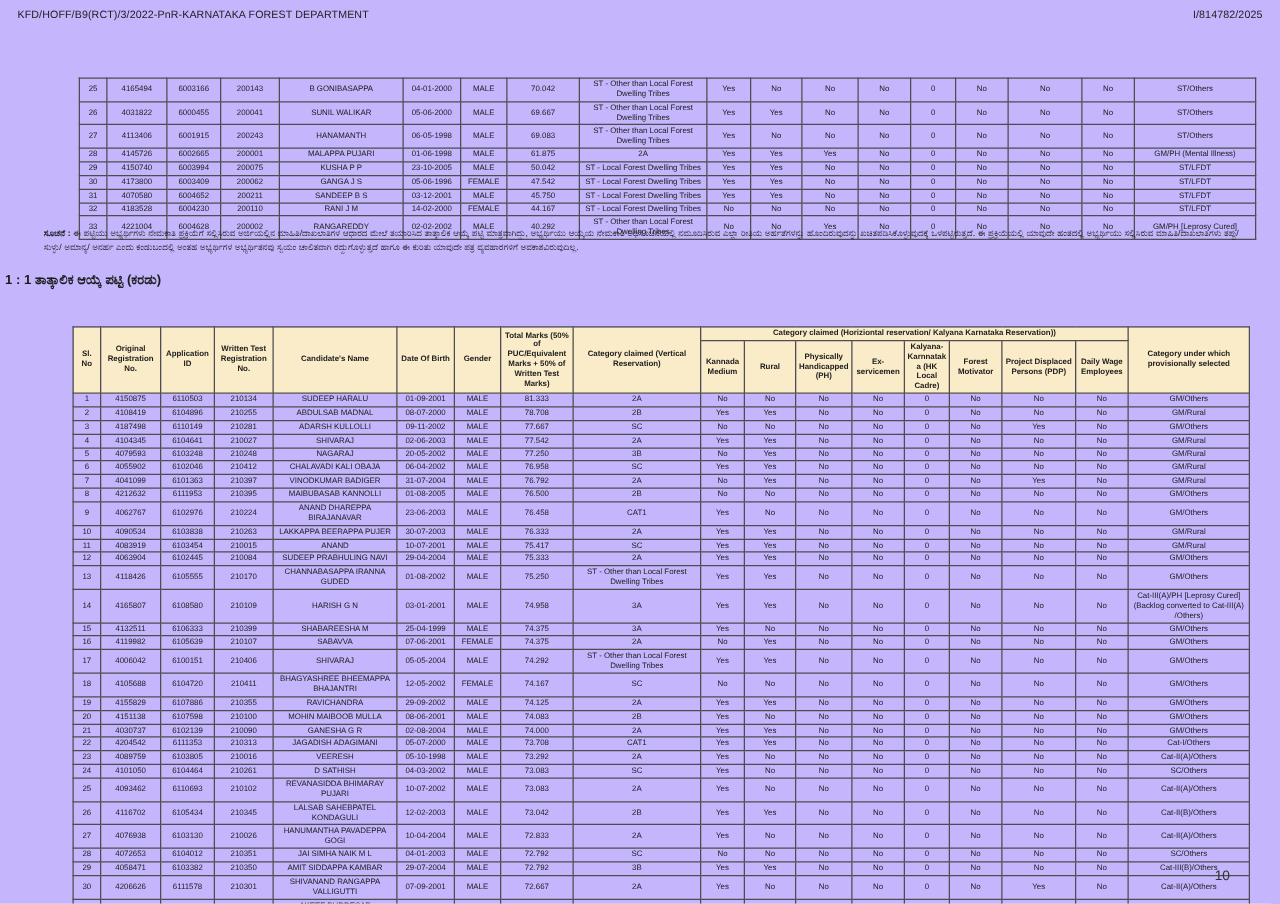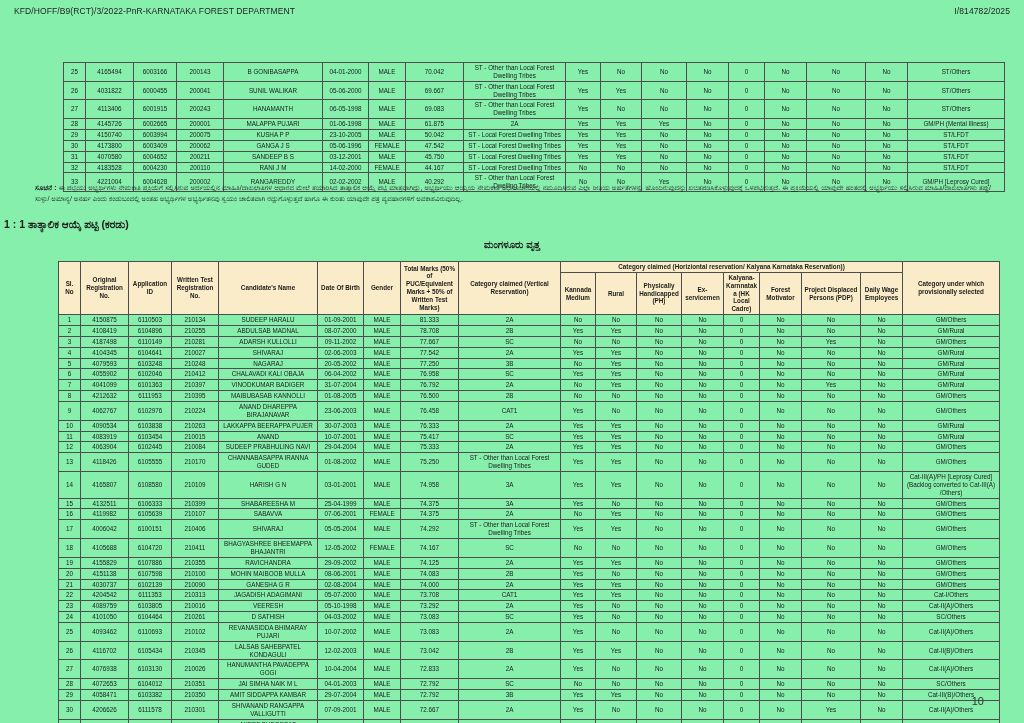--- a/index.html
+++ b/index.html
@@ -1,16 +1,16 @@
 <!DOCTYPE html>
 <html style="--hdr-bg: #faecc8;"><head>
 <meta charset="utf-8">
 <style>
   html,body{margin:0;padding:0;background:#e8e8e8;}
-  .page{position:relative;width:1024px;height:723px;background:#86efac;margin:0 auto;
+  .page{position:relative;width:1024px;height:723px;background:#c4b5fd;margin:0 auto;
         font-family:"Liberation Sans",sans-serif;color:#1b1b1b;overflow:hidden;}
   .doc-header{position:absolute;top:6px;left:14px;right:14px;display:flex;
               justify-content:space-between;font-size:8.5px;color:#222;letter-spacing:.1px;}
   table.doc{border-collapse:collapse;table-layout:fixed;}
   table.doc td,table.doc th{border:0.8px solid #4d4d4d;font-size:6.3px;line-height:1.25;
               padding:1px 2px;text-align:center;vertical-align:middle;word-wrap:break-word;
               font-weight:400;color:#1b1b1b;}
   table.doc th{font-weight:700;background:var(--hdr-bg,#faecc8);}
   .cont-table{position:absolute;left:63px;top:62px;width:899px;}
   .note{position:absolute;left:35px;top:183px;width:956px;font-size:7px;line-height:1.55;
@@ -237,21 +237,20 @@
         </tr>
       </tbody>
   </table>
 
   <div class="note">
     <b>ಸೂಚನೆ :</b>
     <span>ಈ ಪಟ್ಟಿಯು ಅಭ್ಯರ್ಥಿಗಳು ನೇಮಕಾತಿ ಪ್ರಕ್ರಿಯೆಗೆ ಸಲ್ಲಿಸಿರುವ ಅರ್ಜಿಯಲ್ಲಿನ ಮಾಹಿತಿ/ದಾಖಲಾತಿಗಳ ಆಧಾರದ ಮೇಲೆ ತಯಾರಿಸಿದ ತಾತ್ಕಾಲಿಕ ಆಯ್ಕೆ ಪಟ್ಟಿ ಮಾತ್ರವಾಗಿದ್ದು, ಅಭ್ಯರ್ಥಿಯು ಆಯ್ಕೆಯ ನೇಮಕಾತಿ ಅಧಿಸೂಚನೆಯಲ್ಲಿ ನಮೂದಿಸಿರುವ ಎಲ್ಲಾ ರೀತಿಯ ಅರ್ಹತೆಗಳನ್ನು ಹೊಂದಿರುವುದನ್ನು ಖಚಿತಪಡಿಸಿಕೊಳ್ಳುವುದಕ್ಕೆ ಒಳಪಟ್ಟಿರುತ್ತದೆ. ಈ ಪ್ರಕ್ರಿಯೆಯಲ್ಲಿ ಯಾವುದೇ ಹಂತದಲ್ಲಿ ಅಭ್ಯರ್ಥಿಯು ಸಲ್ಲಿಸಿರುವ ಮಾಹಿತಿ/ದಾಖಲಾತಿಗಳು ತಪ್ಪು/ ಸುಳ್ಳು/ ಅಮಾನ್ಯ/ ಅನರ್ಹ ಎಂದು ಕಂಡುಬಂದಲ್ಲಿ ಅಂತಹ ಅಭ್ಯರ್ಥಿಗಳ ಅಭ್ಯರ್ಥಿತನವು ಸ್ವಯಂ ಚಾಲಿತವಾಗಿ ರದ್ದುಗೊಳ್ಳುತ್ತದೆ ಹಾಗೂ ಈ ಕುರಿತು ಯಾವುದೇ ಪತ್ರ ವ್ಯವಹಾರಗಳಿಗೆ ಅವಕಾಶವಿರುವುದಿಲ್ಲ.</span>
   </div>
 
   <div class="title">1 : 1 ತಾತ್ಕಾಲಿಕ ಆಯ್ಕೆ ಪಟ್ಟಿ (ಕರಡು)</div>
-  <div class="subtitle">ಮಂಗಳೂರು ವೃತ್ತ</div>
 
   <table class="doc sel-table">
     <colgroup>
         <col style="width: 22px;">
         <col style="width: 48px;">
         <col style="width: 43px;">
         <col style="width: 47px;">
         <col style="width: 99px;">
         <col style="width: 46px;">
         <col style="width: 37px;">

